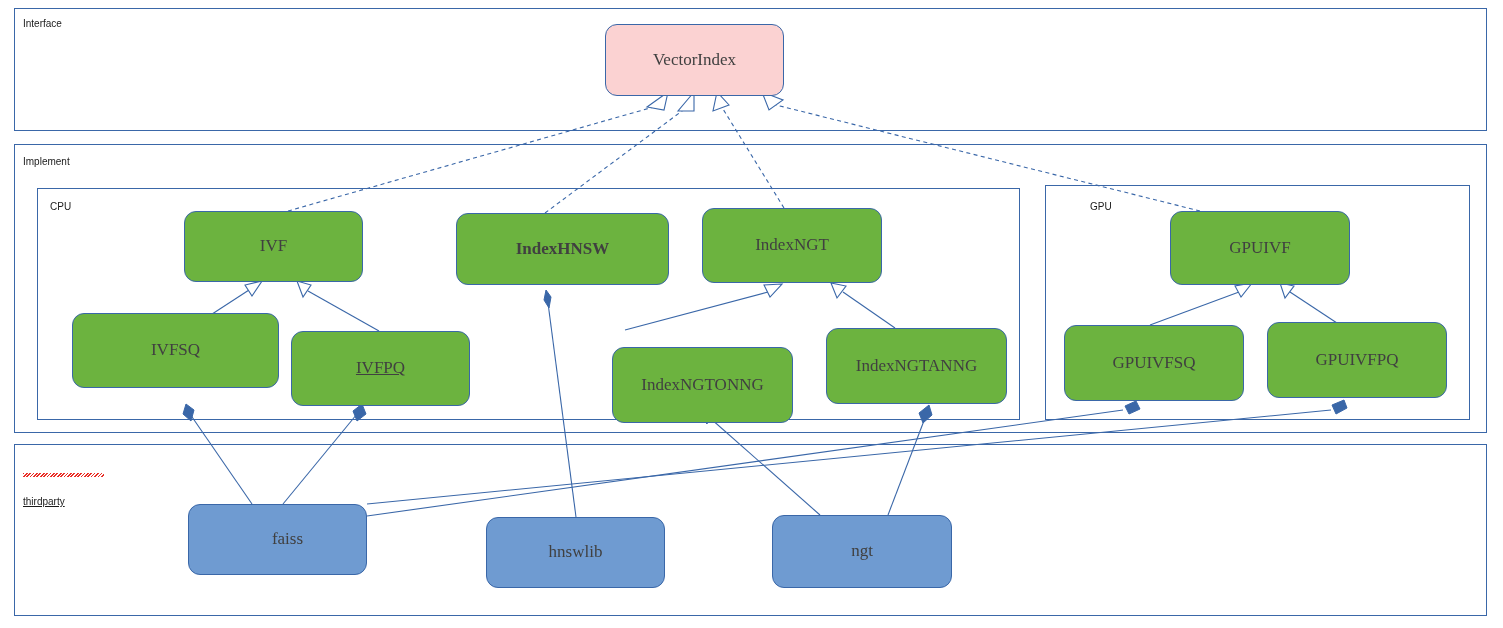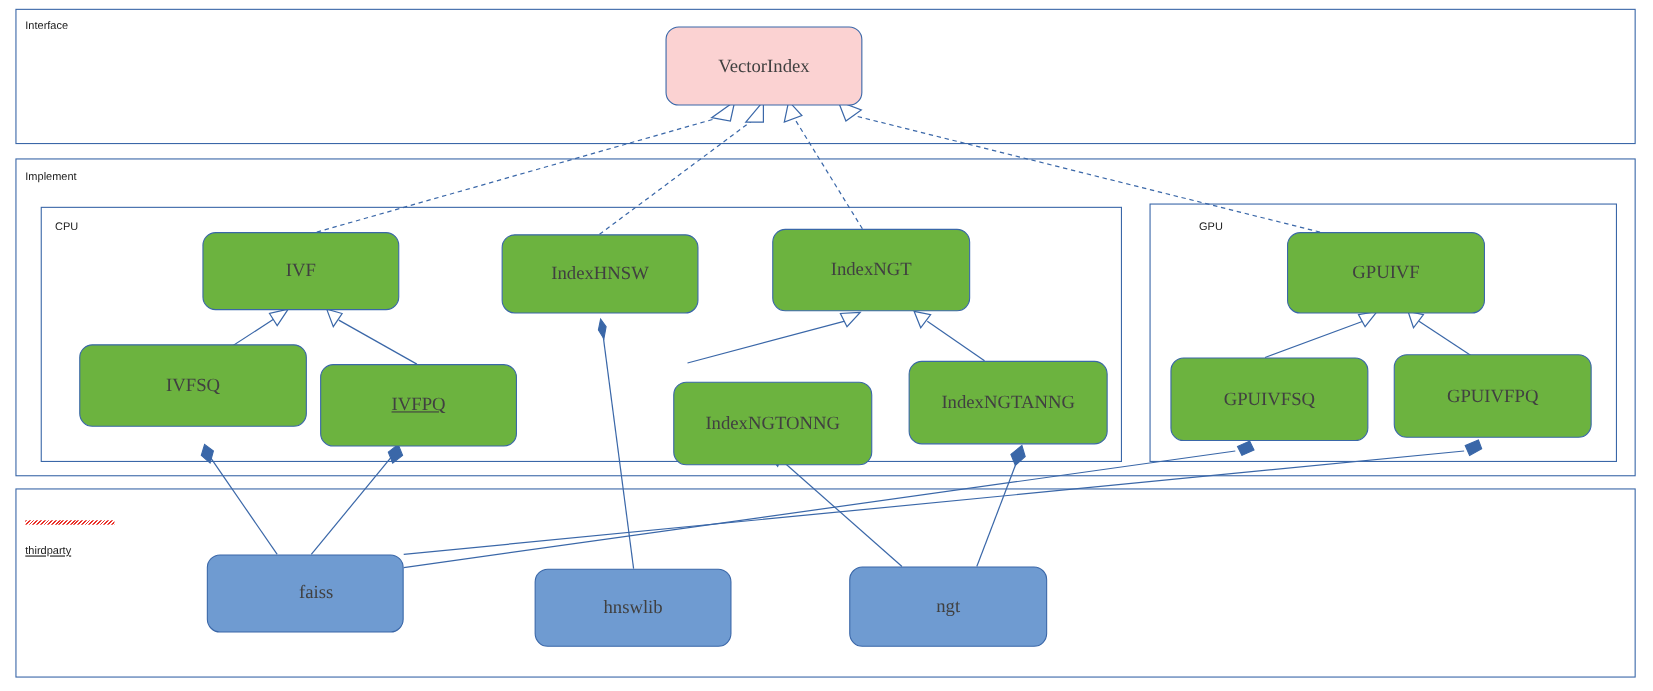--- a/index.html
+++ b/index.html
@@ -163,21 +163,21 @@
   <div class="group-label" style="left:1090px; top:201px;">GPU</div>
 
   <div class="group" style="left:14px; top:444px; width:1473px; height:172px;"></div>
   <div class="group-label spellerror" style="left:23px; top:456px;">thirdparty</div>
   <div class="squiggle" style="left:23px; top:473px; width:81px;"></div>
 
   <div class="node pink" style="left:605px; top:24px; width:179px; height:72px;">VectorIndex</div>
 
   <div class="node green" style="left:184px; top:211px; width:179px; height:71px;">IVF</div>
 
-  <div class="node green" style="left:456px; top:213px; width:179px; height:72px;">IndexHNSW</div>
+  <div class="node green" style="left:456px; top:213px; width:213px; height:72px;font-weight:bold;">IndexHNSW</div>
 
   <div class="node green" style="left:702px; top:208px; width:180px; height:75px;">IndexNGT</div>
 
   <div class="node green" style="left:72px; top:313px; width:207px; height:75px;">IVFSQ</div>
 
   <div class="node green" style="left:291px; top:331px; width:179px; height:75px;text-decoration:underline;">IVFPQ</div>
 
   <div class="node green" style="left:612px; top:330px; width:181px; height:76px;margin-top:17px;">IndexNGTONNG</div>
 
   <div class="node green" style="left:826px; top:328px; width:181px; height:76px;">IndexNGTANNG</div>

